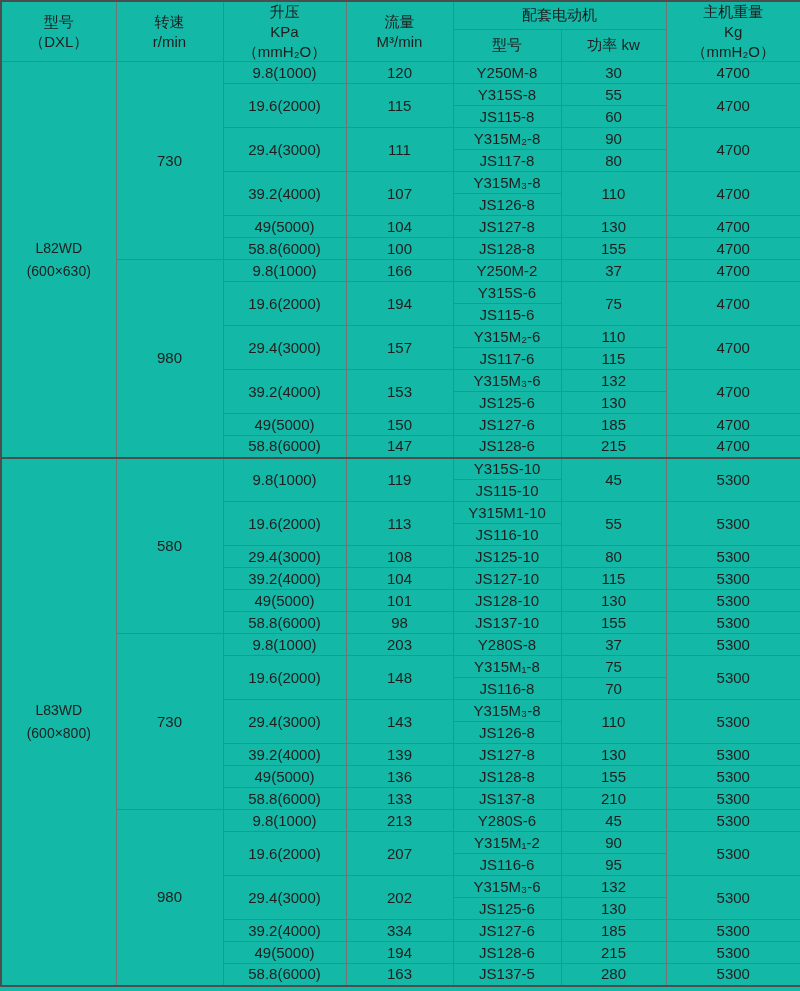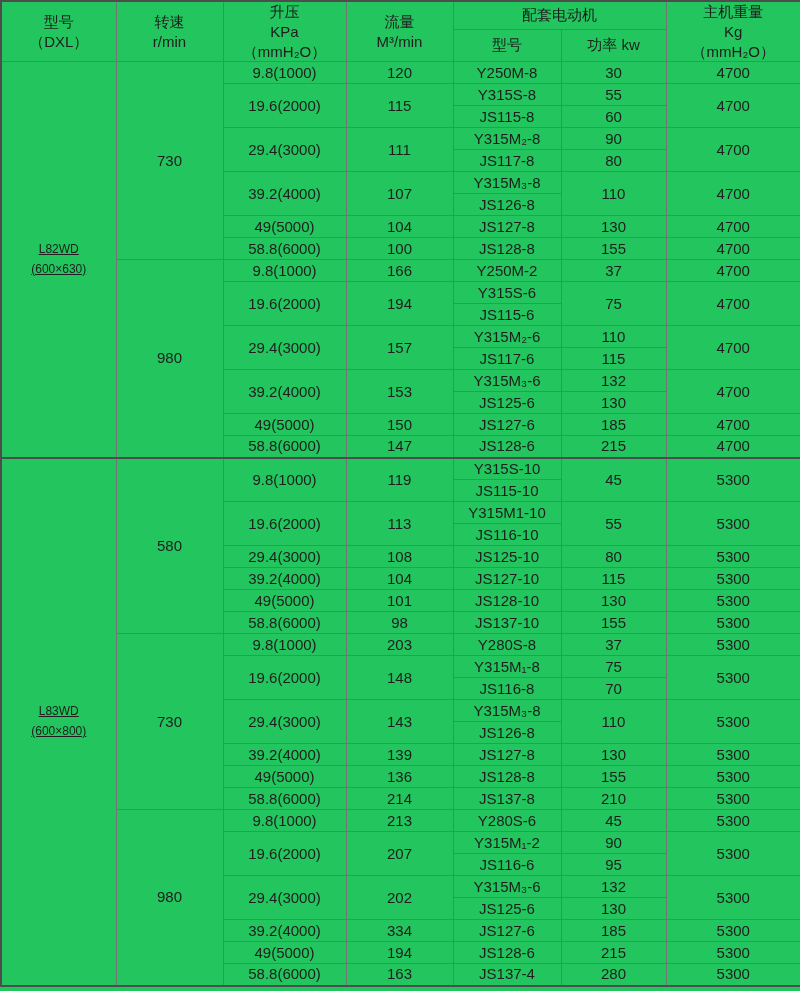--- a/index.html
+++ b/index.html
@@ -1,20 +1,20 @@
 <!DOCTYPE html>
 <html><head>
 <meta charset="utf-8">
 <style>
   html, body { margin: 0; padding: 0; background: #ffffff; }
   .page {
     width: 800px;
     height: 991px;
     box-sizing: border-box;
-    background: #22c55e;
+    background: #14b8a6;
     font-family: "Liberation Sans", "DejaVu Sans", sans-serif;
     color: #1e1e1e;
   }
   table.spec {
     width: 800px;
     border-collapse: collapse;
     table-layout: fixed;
     border: 2px solid #4d4d4d;
   }
   table.spec th, table.spec td {
@@ -25,21 +25,21 @@
     font-weight: 400;
     color: #1e1e1e;
     overflow: hidden;
   }
   thead th { font-size: 15px; }
   thead tr.h1 { height: 28px; }
   thead tr.h2 { height: 31px; }
   thead .ln { display: block; line-height: 1.32; }
   tbody tr { height: 22px; }
   tbody td { font-size: 15px; line-height: 1.1; }
-  tbody td.model-cell div { line-height: 1.65; font-size: 12px; text-decoration: underline; }
+  tbody td.model-cell div { line-height: 1.65; font-size: 14px; }
   tr.section-start td { border-top: 2px solid #4d4d4d; }
 </style>
 </head>
 <body>
 
 <div class="page">
   <table class="spec">
     <colgroup>
       <col style="width:115px">
         <col style="width:107px">
@@ -290,21 +290,21 @@
         </tr>
         <tr>
           <td>49(5000)</td>
           <td>136</td>
           <td>JS128-8</td>
           <td>155</td>
           <td>5300</td>
         </tr>
         <tr>
           <td>58.8(6000)</td>
-          <td>214</td>
+          <td>133</td>
           <td>JS137-8</td>
           <td>210</td>
           <td>5300</td>
         </tr>
         <tr>
           <td rowspan="8">980</td>
           <td>9.8(1000)</td>
           <td>213</td>
           <td>Y280S-6</td>
           <td>45</td>
@@ -342,19 +342,19 @@
         <tr>
           <td>49(5000)</td>
           <td>194</td>
           <td>JS128-6</td>
           <td>215</td>
           <td>5300</td>
         </tr>
         <tr>
           <td>58.8(6000)</td>
           <td>163</td>
-          <td>JS137-4</td>
+          <td>JS137-5</td>
           <td>280</td>
           <td>5300</td>
         </tr>
       </tbody>
   </table>
 </div>
 
 </body></html>

